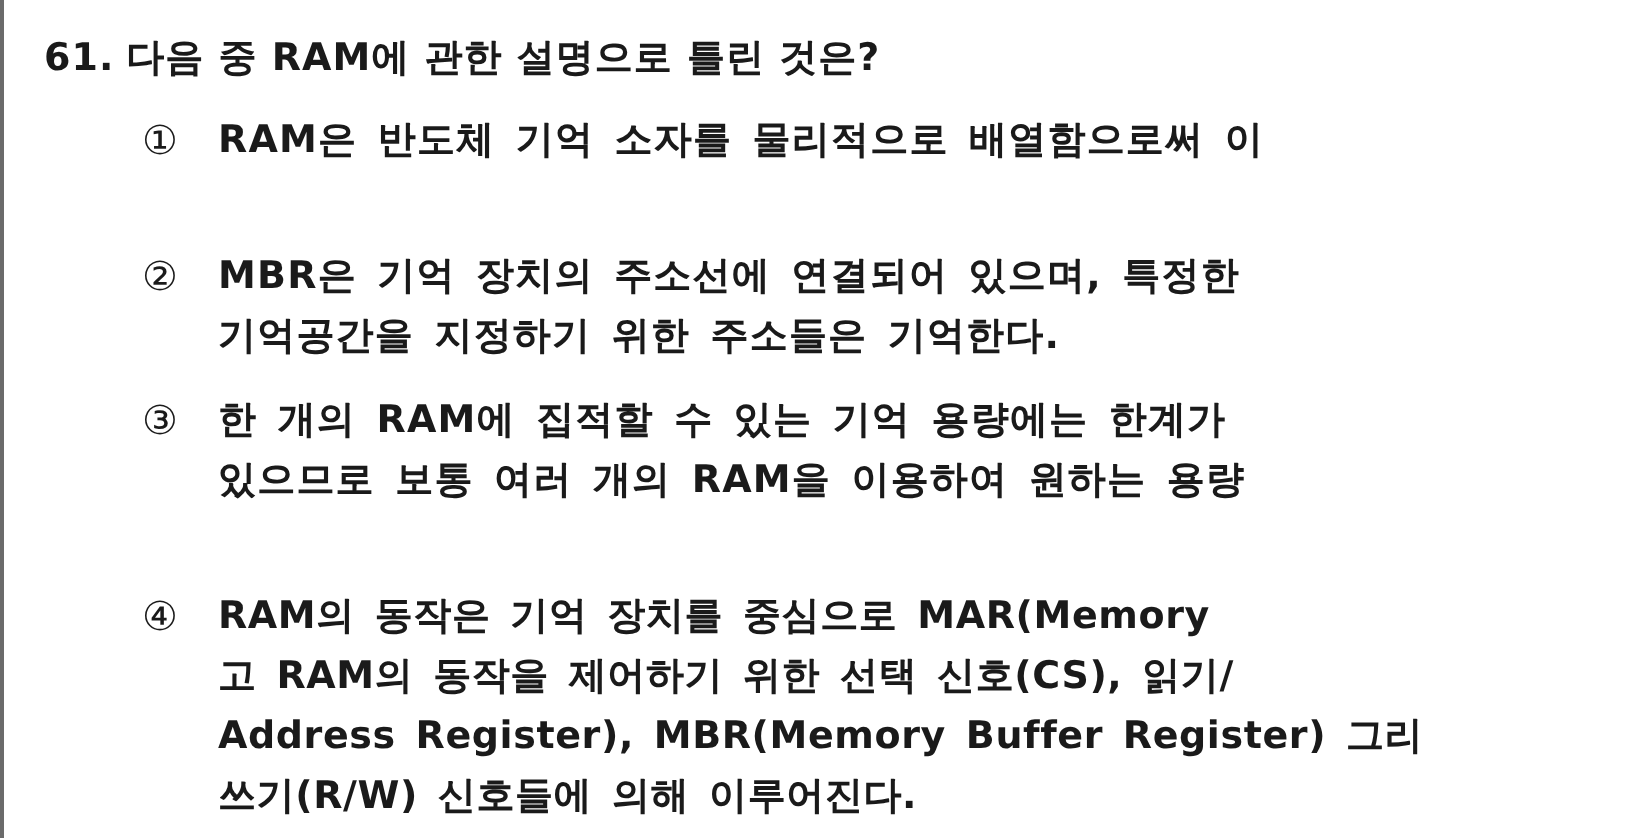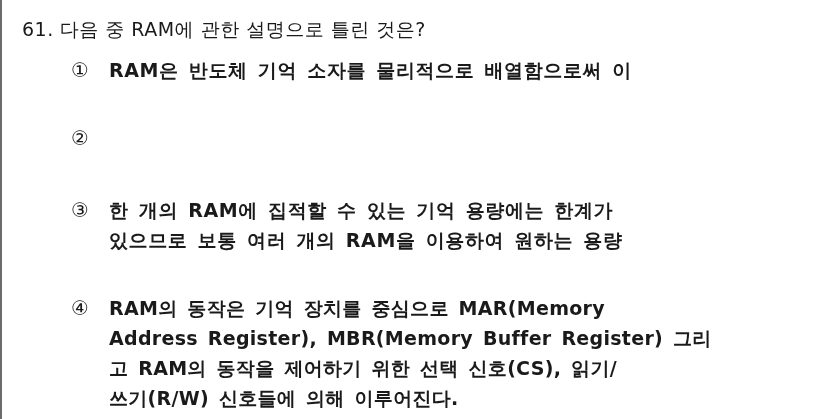--- a/index.html
+++ b/index.html
@@ -24,20 +24,21 @@
     background: #6b6b6b;
   }
   .question {
     position: absolute;
     left: 22px;
     top: 14px;
     font-size: 19px;
     line-height: 30px;
     white-space: nowrap;
     letter-spacing: 0.5px;
+    font-weight: bold;
   }
   .q-number {
     margin-right: 6px;
   }
   .option {
     position: absolute;
     left: 71px;
     font-size: 19px;
     white-space: nowrap;
   }
@@ -74,27 +75,29 @@
   <span class="q-number">61.</span><span>다음 중 RAM에 관한 설명으로 틀린 것은?</span>
 </div>
 
 <div class="option" id="opt1">
   <span class="marker">①</span>
   <span class="line">RAM은 반도체 기억 소자를 물리적으로 배열함으로써 이</span>
 </div>
 
 <div class="option" id="opt2">
   <span class="marker">②</span>
+  <span class="line">MBR은 기억 장치의 주소선에 연결되어 있으며, 특정한</span>
+  <span class="line">기억공간을 지정하기 위한 주소들은 기억한다.</span>
 </div>
 
 <div class="option" id="opt3">
   <span class="marker">③</span>
   <span class="line">한 개의 RAM에 집적할 수 있는 기억 용량에는 한계가</span>
   <span class="line">있으므로 보통 여러 개의 RAM을 이용하여 원하는 용량</span>
 </div>
 
 <div class="option" id="opt4">
   <span class="marker">④</span>
   <span class="line">RAM의 동작은 기억 장치를 중심으로 MAR(Memory</span>
+  <span class="line">고 RAM의 동작을 제어하기 위한 선택 신호(CS), 읽기/</span>
   <span class="line">Address Register), MBR(Memory Buffer Register) 그리</span>
-  <span class="line">고 RAM의 동작을 제어하기 위한 선택 신호(CS), 읽기/</span>
   <span class="line">쓰기(R/W) 신호들에 의해 이루어진다.</span>
 </div>
 
 </body></html>

